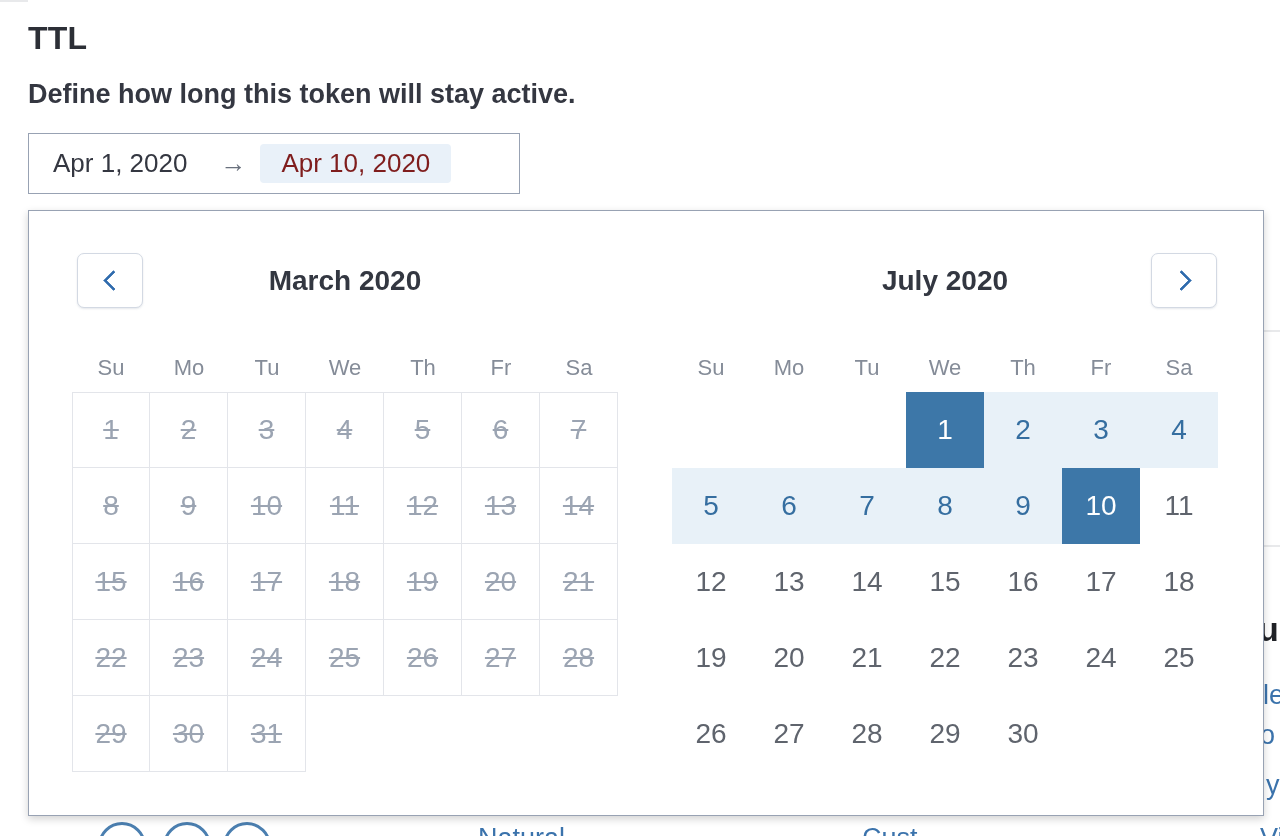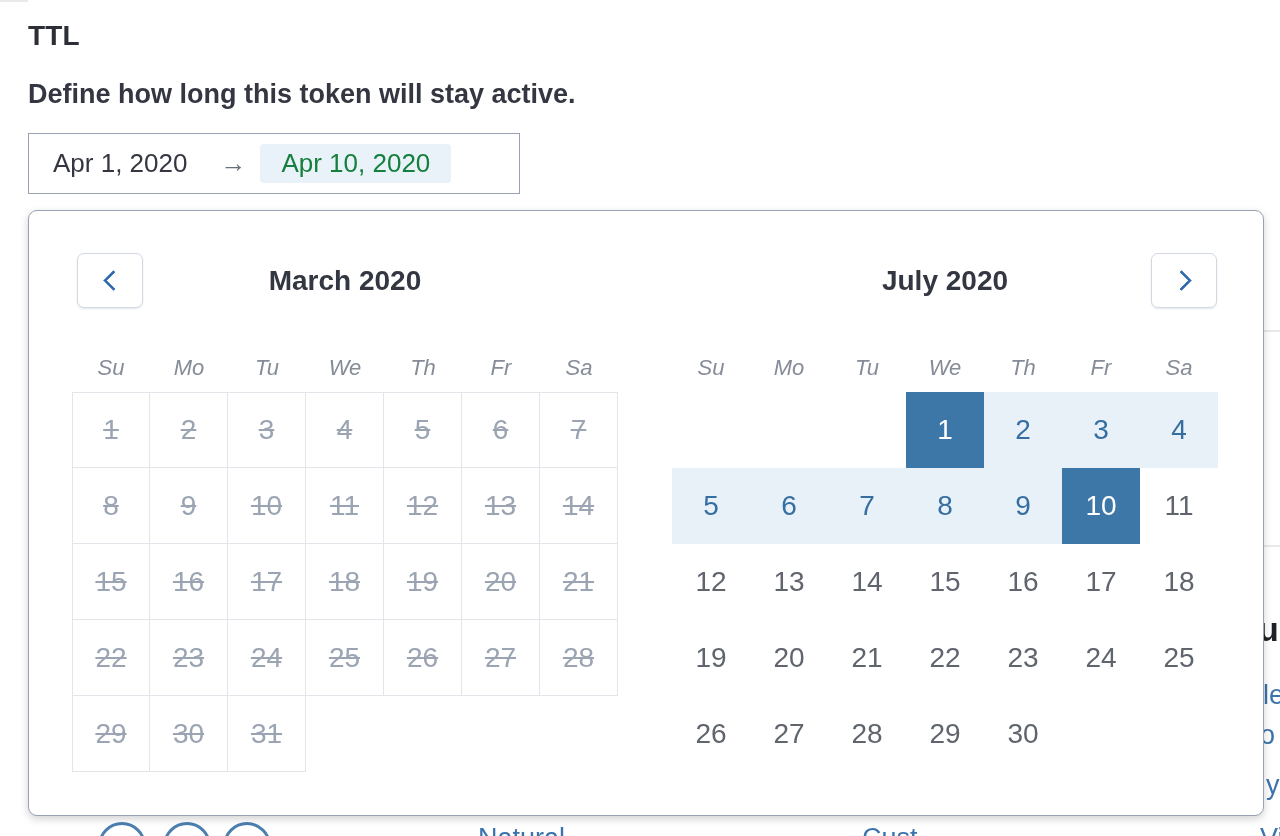--- a/index.html
+++ b/index.html
@@ -8,36 +8,36 @@
     width: 1280px; height: 836px;
     position: relative; overflow: hidden;
     background: #ffffff;
     font-family: "Liberation Sans", "DejaVu Sans", sans-serif;
     color: #343741;
   }
 
   
   .page-title {
     position: absolute; left: 28px; top: 20px;
-    font-size: 28px; font-weight: 700; color: #2c2f36; letter-spacing: .2px; text-align: center;
+    font-size: 32px; font-weight: 700; color: #2c2f36; letter-spacing: .2px; text-align: center;
   }
   .page-desc {
     position: absolute; left: 28px; top: 79px;
     font-size: 27px; color: #343741; font-weight: bold;
   }
   .range-input {
     position: absolute; left: 28px; top: 133px;
     width: 492px; height: 61px;
     background: #fff; border: 1px solid #98a2b3;
     display: flex; align-items: center;
   }
   .range-start { margin-left: 24px; font-size: 26px; color: #343741; }
   .range-arrow { margin-left: 33px; font-size: 26px; color: #69707d; }
   .range-end {
-    margin-left: 14px; font-size: 26px; color: #15803d;
+    margin-left: 14px; font-size: 26px; color: #7f1d1d;
     background: #e9f1f9; border-radius: 4px; padding: 4px 21px;
   }
 
   
   .frag { position: absolute; z-index: 1; white-space: nowrap; }
   .frag-line { background: #e8e9eb; height: 2px; }
   .frag-line-left   { left: 0;     top: 544; width: 28px; }
   .frag-line-right1 { left: 1264px; top: 330px; width: 16px; }
   .frag-line-right2 { left: 1264px; top: 545px; width: 16px; }
   .frag-heading { left: 1258px; top: 610px; font-size: 34px; font-weight: 700; color: #1f2126; }
@@ -55,21 +55,21 @@
   }
   .frag-circle-1 { left: 98px; }
   .frag-circle-2 { left: 163px; }
   .frag-circle-3 { left: 223px; }
 
   
   .popover {
     position: absolute; z-index: 5;
     left: 28px; top: 210px; width: 1236px; height: 606px;
     background: #fff;
-    border: 1px solid #98a2b3; border-radius: 9px;
+    border: 1px solid #98a2b3; border-radius: 0;
     box-shadow: 0 3px 8px rgba(0,0,0,.18);
   }
   .nav-btn {
     position: absolute; top: 42px; width: 66px; height: 55px;
     background: #fff; border: 1px solid #d3d9e3; border-radius: 7px;
     display: flex; align-items: center; justify-content: center;
     cursor: pointer; box-shadow: 0 1px 2px rgba(152,162,179,.25); padding: 0;
   }
   .nav-prev { left: 48px; }
   .nav-next { right: 46px; }
@@ -85,21 +85,21 @@
   .month-april { left: 643px; }
   .month-title {
     position: absolute; top: 42px; left: 0; width: 100%;
     text-align: center; line-height: 55px;
     font-size: 28px; font-weight: 700; color: #333741;
   }
   .weekdays {
     position: absolute; top: 142px; left: 0;
     display: grid; grid-template-columns: repeat(7, 78px);
   }
-  .wd { height: 30px; line-height: 30px; text-align: center; font-size: 22px; color: #858c98; font-style: italic; }
+  .wd { height: 30px; line-height: 30px; text-align: center; font-size: 22px; color: #858c98; }
   .grid {
     position: absolute; top: 181px; left: 0;
     display: grid; grid-template-columns: repeat(7, 78px); grid-auto-rows: 76px;
   }
   .cell {
     display: flex; align-items: center; justify-content: center;
     font-size: 28px; cursor: pointer;
   }
   .cell--empty { cursor: default; }
   .cell--disabled {

